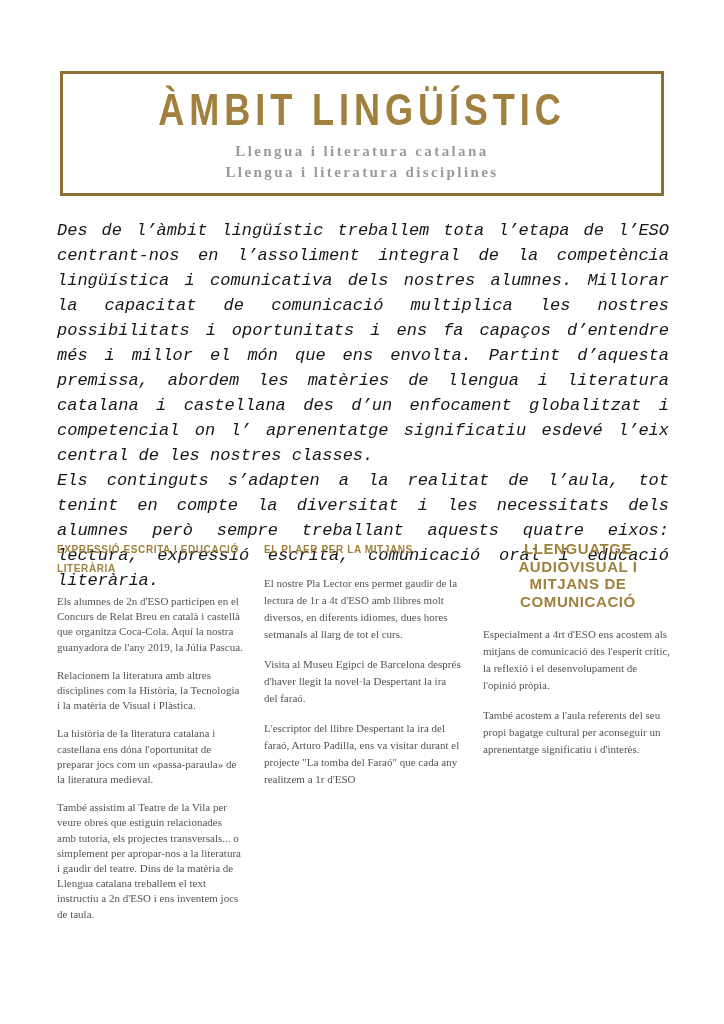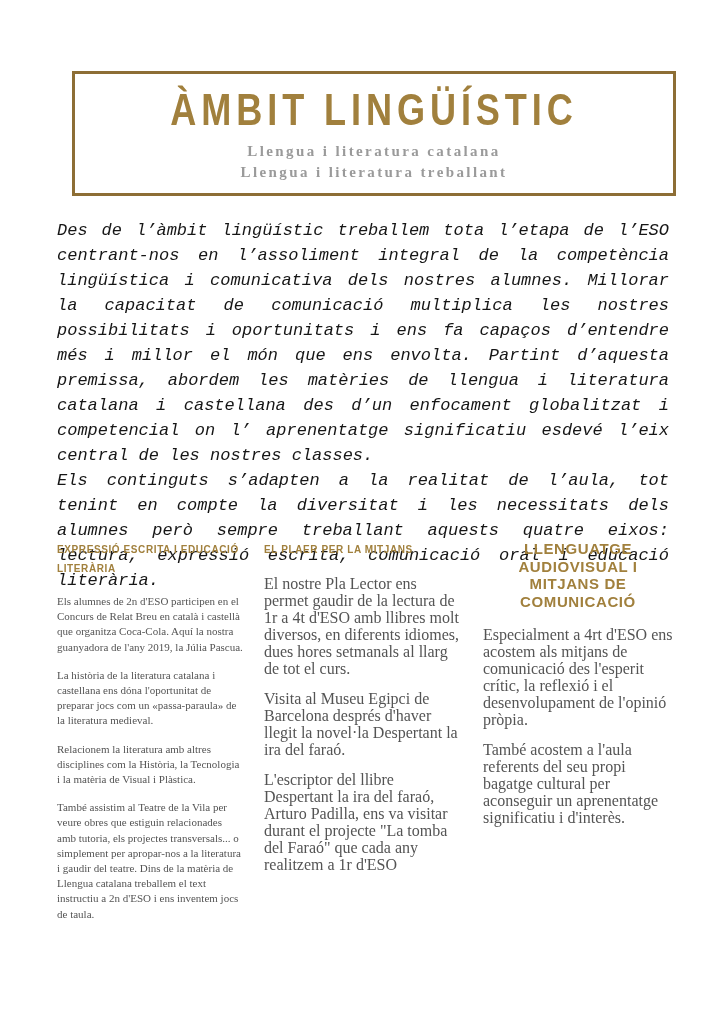--- a/index.html
+++ b/index.html
@@ -11,21 +11,21 @@
     width: 724px;
     height: 1024px;
     margin: 0 auto;
     background: #ffffff;
     overflow: hidden;
   }
 
   
   .title-box {
     position: absolute;
-    left: 72px;
+    left: 60px;
     top: 71px;
     width: 604px;
     height: 125px;
     border: 3px solid var(--accent-border, #8d6e35);
     text-align: center;
     padding-top: 12px;
   }
   .title-box h1 {
     font-family: "Liberation Sans", sans-serif;
     font-weight: 700;
@@ -83,46 +83,46 @@
     margin-bottom: 16px;
   }
   .col p {
     font-family: "Liberation Serif", serif;
     font-size: 11px;
     line-height: 15.2px;
     color: #545454;
     margin-bottom: 13px;
     margin-top: 7px;
   }
-  .col-2 p, .col-3 p { font-size: 16px; line-height: 17px; }
+  .col-2 p, .col-3 p { font-size: 11px; line-height: 17px; }
   .col-3 h2 { font-size: 15px; line-height: 17.5px; text-align: center; }
 </style>
 </head>
 <body>
 
 <div class="page">
 
   <header class="title-box">
     <h1>ÀMBIT LINGÜÍSTIC</h1>
     <p class="subtitle">Llengua i literatura catalana</p>
-    <p class="subtitle">Llengua i literatura treballant</p>
+    <p class="subtitle">Llengua i literatura disciplines</p>
   </header>
 
   <section class="intro">
     <p>Des de l’àmbit lingüístic treballem tota l’etapa de l’ESO centrant-nos en l’assoliment integral de la competència lingüística i comunicativa dels nostres alumnes. Millorar la capacitat de comunicació multiplica les nostres possibilitats i oportunitats i ens fa capaços d’entendre més i millor el món que ens envolta. Partint d’aquesta premissa, abordem les matèries de llengua i literatura catalana i castellana des d’un enfocament globalitzat i competencial on l’ aprenentatge significatiu esdevé l’eix central de les nostres classes.</p>
     <p>Els continguts s’adapten a la realitat de l’aula, tot tenint en compte la diversitat i les necessitats dels alumnes però sempre treballant aquests quatre eixos: lectura, expressió escrita, comunicació oral i educació literària.</p>
   </section>
 
   <section class="columns">
 
     <div class="col col-1">
       <h2>EXPRESSIÓ ESCRITA I EDUCACIÓ LITERÀRIA</h2>
       <p>Els alumnes de 2n d'ESO participen en el Concurs de Relat Breu en català i castellà que organitza Coca-Cola. Aquí la nostra guanyadora de l'any 2019, la Júlia Pascua.</p>
+      <p>Relacionem la literatura amb altres disciplines com la Història, la Tecnologia i la matèria de Visual i Plàstica.</p>
       <p>La història de la literatura catalana i castellana ens dóna l'oportunitat de preparar jocs com un «passa-paraula» de la literatura medieval.</p>
-      <p>Relacionem la literatura amb altres disciplines com la Història, la Tecnologia i la matèria de Visual i Plàstica.</p>
       <p>També assistim al Teatre de la Vila per veure obres que estiguin relacionades amb tutoria, els projectes transversals... o simplement per apropar-nos a la literatura i gaudir del teatre. Dins de la matèria de Llengua catalana treballem el text instructiu a 2n d'ESO i ens inventem jocs de taula.</p>
     </div>
 
     <div class="col col-2">
       <h2>EL PLAER PER LA MITJANS</h2>
       <p>El nostre Pla Lector ens permet gaudir de la lectura de 1r a 4t d'ESO amb llibres molt diversos, en diferents idiomes, dues hores setmanals al llarg de tot el curs.</p>
       <p>Visita al Museu Egipci de Barcelona després d'haver llegit la novel·la  Despertant la ira del faraó.</p>
       <p>L'escriptor del llibre Despertant la ira del faraó, Arturo Padilla, ens va visitar durant el projecte "La tomba del Faraó" que cada any realitzem a 1r d'ESO</p>
     </div>
 

